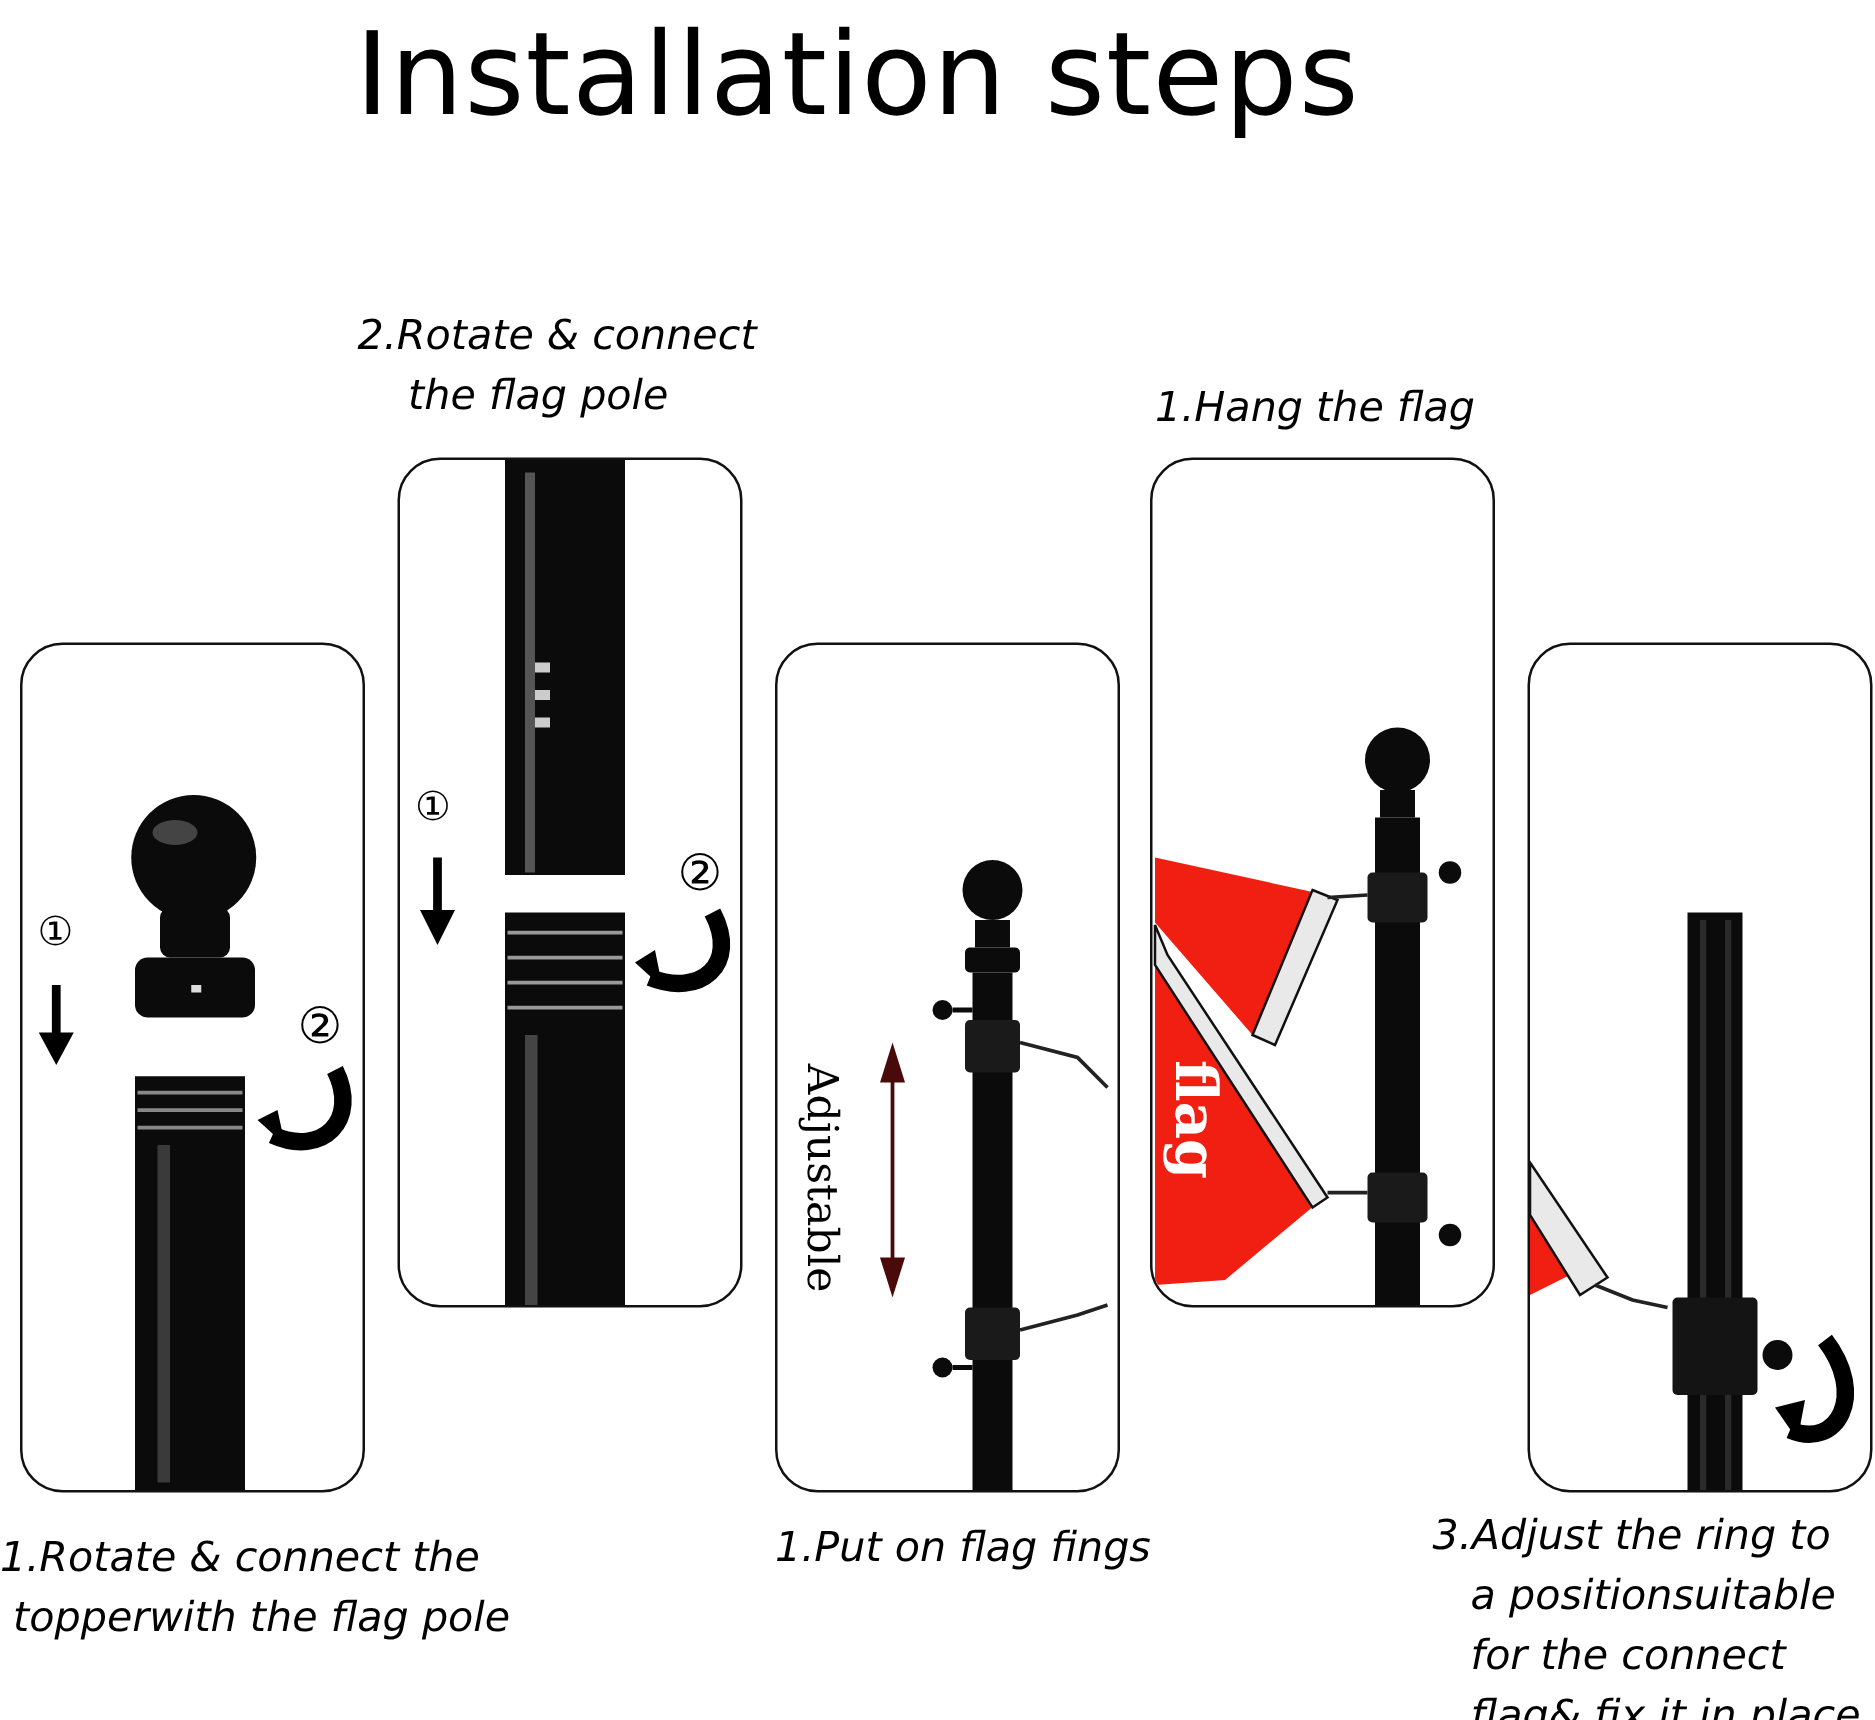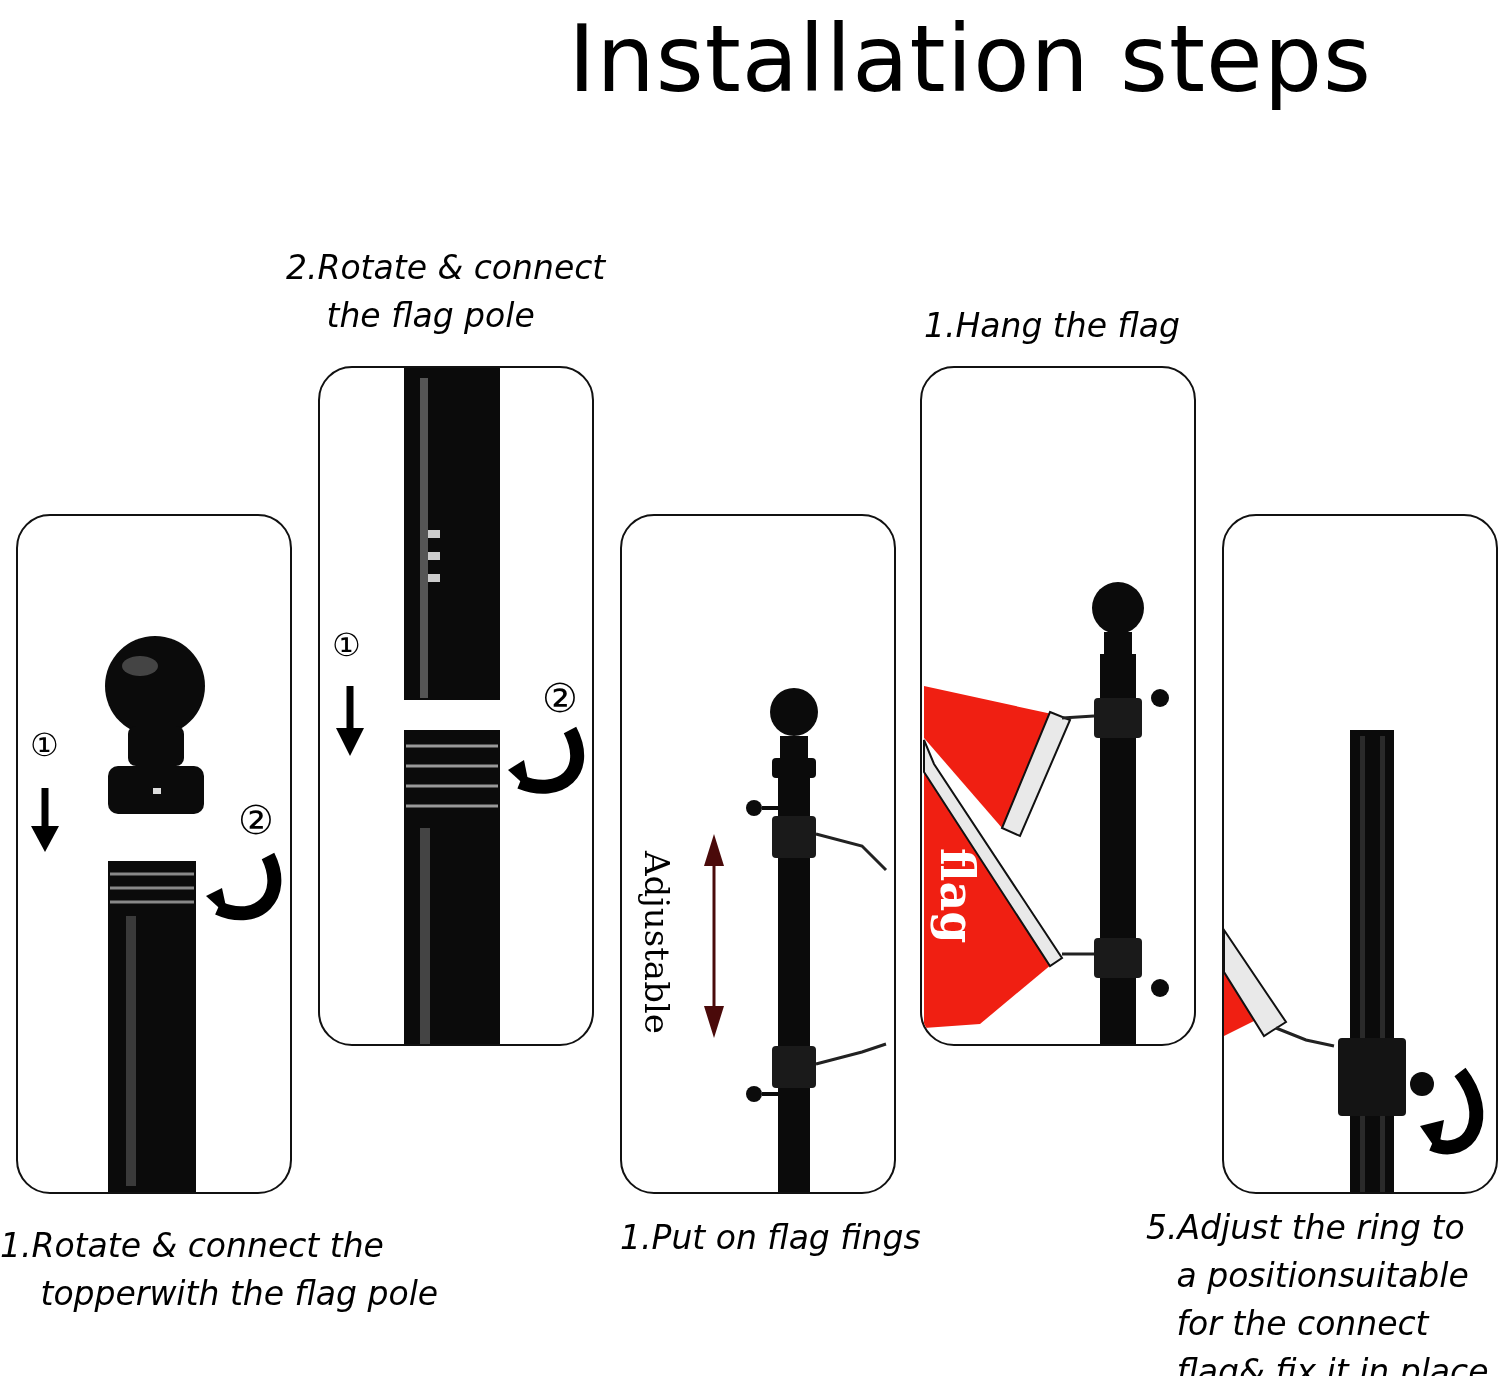--- a/index.html
+++ b/index.html
@@ -1,17 +1,17 @@
 <!DOCTYPE html>
 <html><head>
 <meta charset="utf-8">
 <style>
   html,body{margin:0;padding:0;background:#ffffff;}
   body{width:1500px;height:1376px;position:relative;overflow:hidden;font-family:"DejaVu Sans","Liberation Sans",sans-serif;color:#000;}
-  .title{position:absolute;left:0;top:0;width:1372px;text-align:right;font-size:92px;line-height:120px;font-weight:400;letter-spacing:1px;}
+  .title{position:absolute;left:0;top:0;width:1372px;text-align:center;font-size:92px;line-height:120px;font-weight:400;letter-spacing:1px;}
   .caption{position:absolute;font-size:33px;line-height:48px;white-space:pre;font-style:italic;}
   .panel{position:absolute;border:2px solid #111;border-radius:34px;background:#fff;overflow:hidden;}
   .panel svg{position:absolute;left:0;top:0;width:100%;height:100%;}
 </style>
 </head>
 <body>
 
 <div class="title">Installation steps</div>
 
 <div class="caption" style="left:286px;top:244px;"><span>2.Rotate &amp; connect</span>
@@ -122,20 +122,20 @@
     <circle cx="198" cy="568" r="12" fill="#0b0b0b"></circle>
     <polygon points="0,438 40,500 0,520" fill="#f01f12"></polygon>
     <polygon points="0,414 62,506 40,520 0,456" fill="#e9e9e9" stroke="#111" stroke-width="2"></polygon>
     <path d="M52 512 L82 524 L110 530" stroke="#222" stroke-width="3" fill="none"></path>
     <path d="M236 556 C270 600 246 644 208 628" stroke="#000" stroke-width="14" fill="none"></path>
     <polygon points="196,610 214,636 220,604" fill="#000"></polygon>
   </svg>
 </div>
 
 <div class="caption" style="left:0px;top:1222px;"><span>1.Rotate &amp; connect the</span>
-<span style="padding-left:30px"> topperwith the flag pole</span></div>
+<span style=""> topperwith the flag pole</span></div>
 
 <div class="caption" style="left:620px;top:1214px;">1.Put on flag fings</div>
 
-<div class="caption" style="left:1146px;top:1204px;line-height:48px;"><span>5.Adjust the ring to</span>
+<div class="caption" style="left:1146px;top:1204px;line-height:48px;"><span>3.Adjust the ring to</span>
 <span style="padding-left:20px"> a positionsuitable</span>
 <span style="padding-left:20px"> for the connect</span>
 <span style="padding-left:20px"> flag&amp; fix it in place</span></div>
 
 </body></html>

